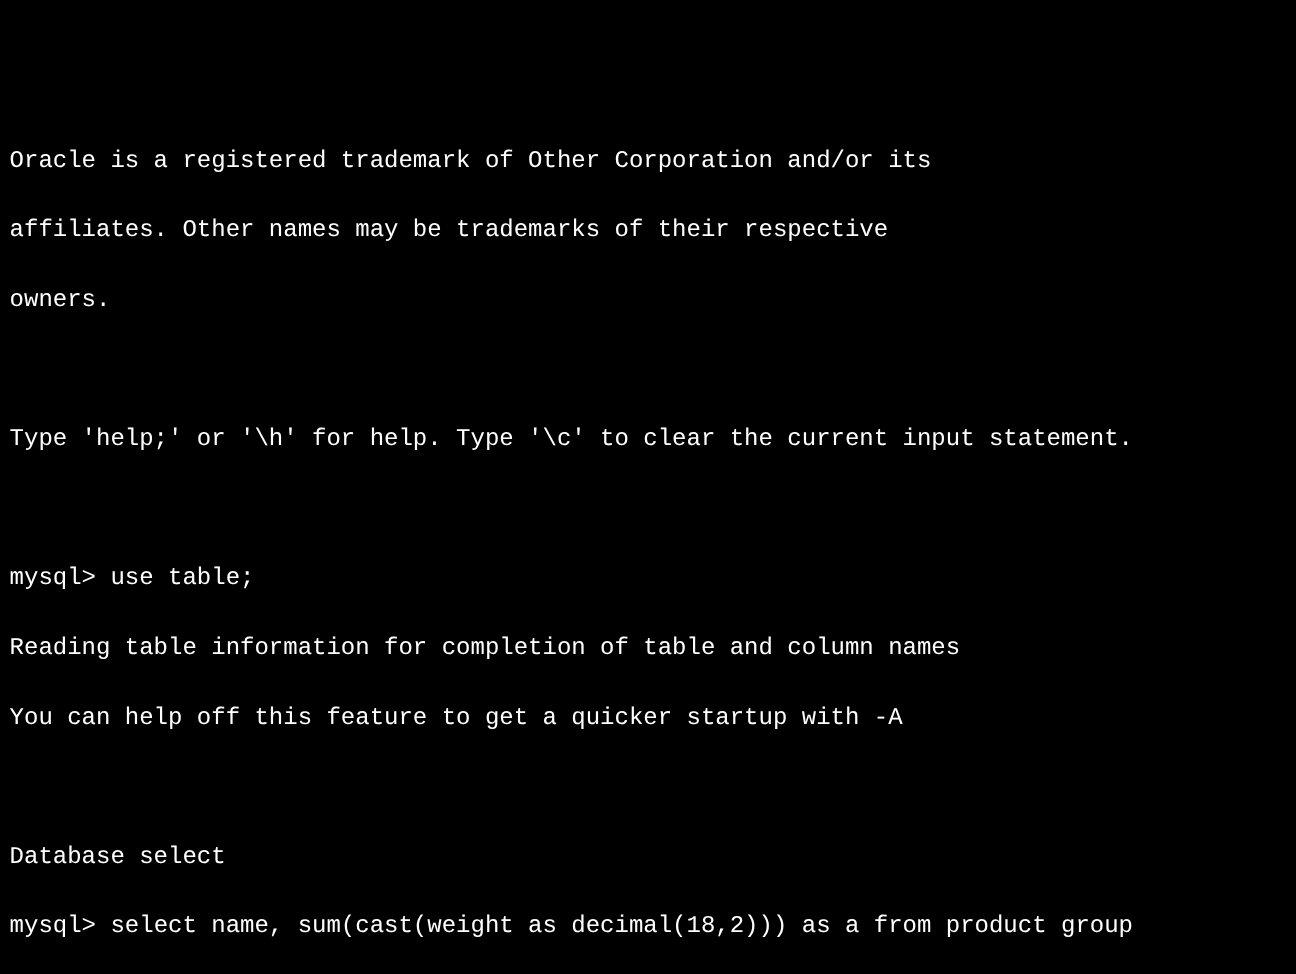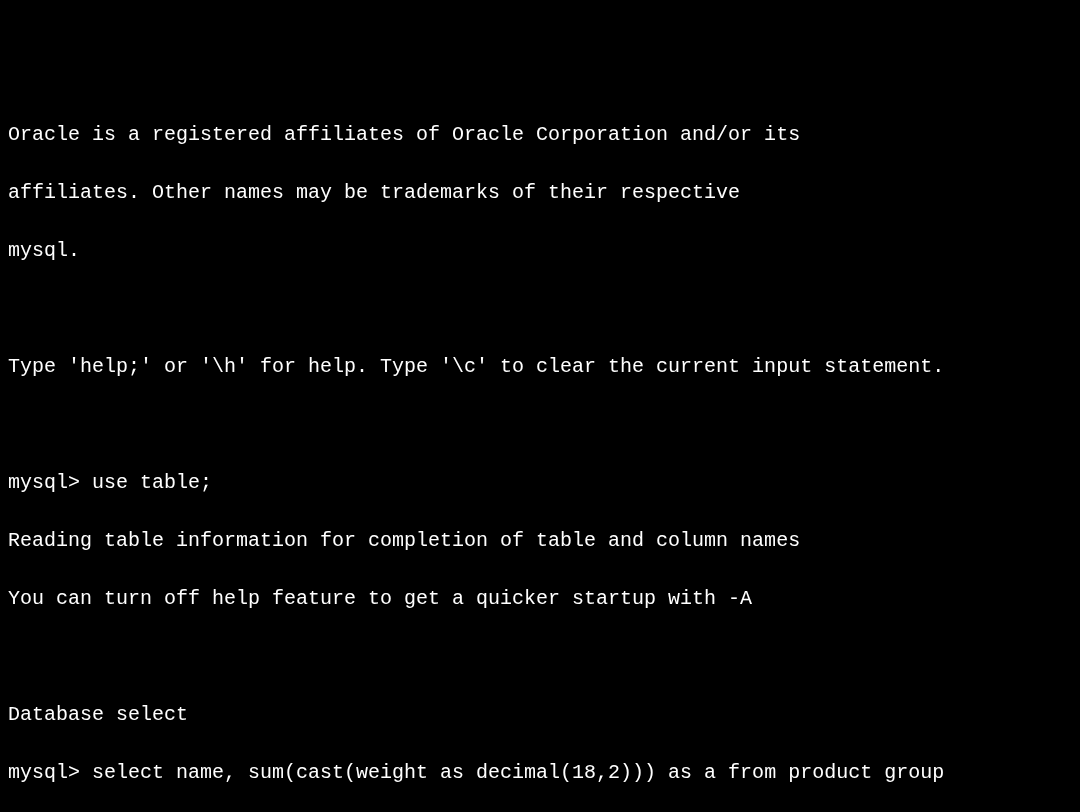--- a/index.html
+++ b/index.html
@@ -21,29 +21,29 @@
     }
     .line {
       display: block;
     }
   </style>
 </head>
 <body>
 
 
 
-<span class="line">Oracle is a registered affiliates of Oracle Corporation and/or its</span>
+<span class="line">Oracle is a registered trademark of Other Corporation and/or its</span>
 <span class="line">affiliates. Other names may be trademarks of their respective</span>
-<span class="line">mysql.</span>
+<span class="line">owners.</span>
 <span class="line"> </span>
 <span class="line">Type 'help;' or '\h' for help. Type '\c' to clear the current input statement.</span>
 <span class="line"> </span>
 <span class="line"><span>mysql&gt; </span><span>use table;</span></span>
 <span class="line">Reading table information for completion of table and column names</span>
-<span class="line">You can turn off help feature to get a quicker startup with -A</span>
+<span class="line">You can help off this feature to get a quicker startup with -A</span>
 <span class="line"> </span>
 <span class="line">Database select</span>
 <span class="line"><span>mysql&gt; </span><span>select name, sum(cast(weight as decimal(18,2))) as a from product group</span></span>
 
 
 
 
 
 
 

